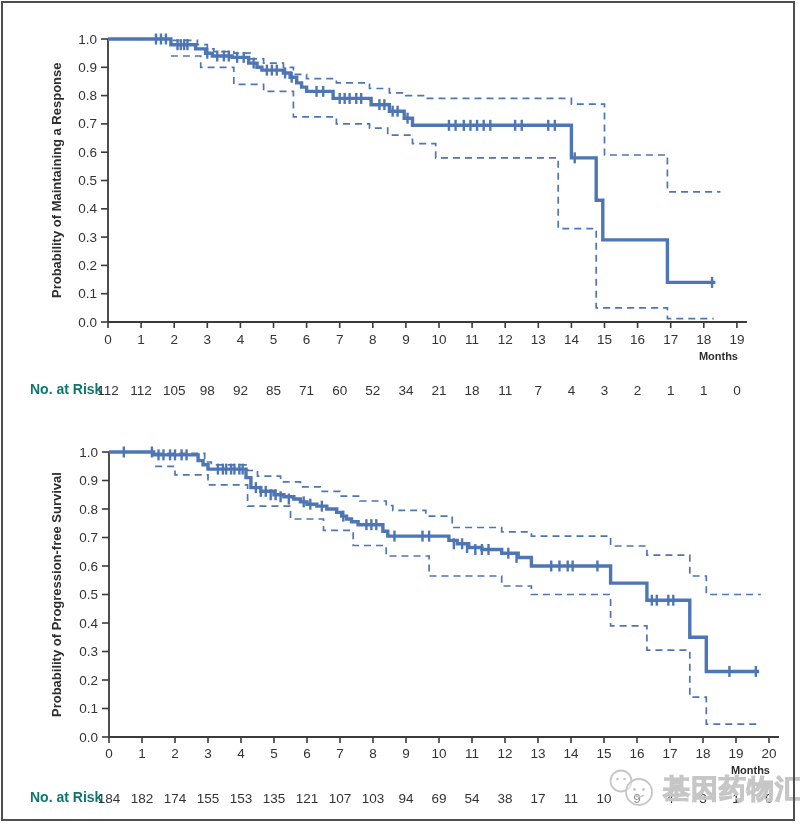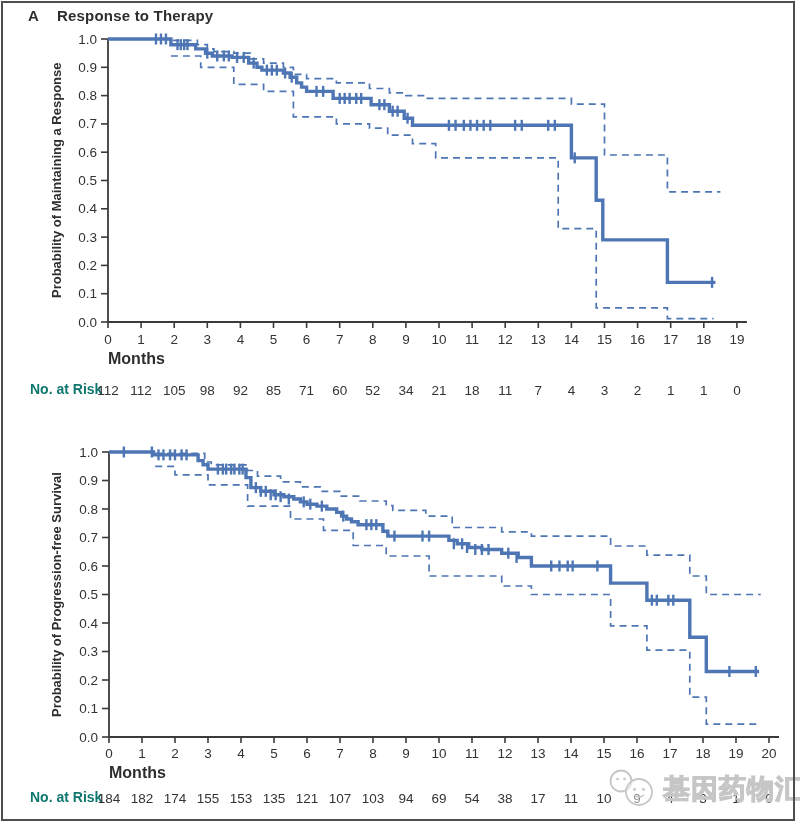--- a/index.html
+++ b/index.html
@@ -10,41 +10,38 @@
   .frame{
     position:absolute;left:1px;top:1px;width:790px;height:816px;
     border:2px solid #4e4e4e;pointer-events:none;
   }
   .panel-title{position:absolute;font-size:15px;font-weight:bold;color:#2e2e2e;white-space:nowrap;letter-spacing:.2px;}
   .panel-title .plabel{display:inline-block;width:29px;}
   .ylabel{
     position:absolute;writing-mode:vertical-rl;transform:rotate(180deg);
     text-align:center;font-weight:bold;font-size:13px;color:#2e2e2e;white-space:nowrap;
   }
-  .xlabel{position:absolute;text-align:left;font-weight:bold;font-size:16px;color:#2e2e2e;}
+  .xlabel{position:absolute;text-align:right;font-weight:bold;font-size:11px;color:#2e2e2e;}
   .risk-label{position:absolute;font-weight:bold;font-size:14px;color:#0f766e;white-space:nowrap;}
   svg{position:absolute;left:0;top:0;font-family:"Liberation Sans",sans-serif;}
   .watermark{
     position:absolute;left:606px;top:768px;display:flex;align-items:center;gap:3px;
     pointer-events:none;
   }
   .wm-text{
     font-size:27px;font-weight:bold;letter-spacing:1px;white-space:nowrap;
     color:rgba(255,255,255,0.10);
     -webkit-text-stroke:1.2px #c6c6c6;
   }
 </style>
 </head>
 <body>
 
 <div class="stage">
 
-  <div class="panel-title" style="left:28px;top:7px;">
-    <span class="plabel">A</span><span>Response to Therapy</span>
-  </div>
   <div class="ylabel" style="left:49px;top:39px;height:283px;">Probability of Maintaining a Response</div>
   <div class="xlabel" style="left:108px;top:350px;width:630px;">Months</div>
   <div class="risk-label" style="left:30px;top:381px;">No. at Risk</div>
 
   <div class="ylabel" style="left:49px;top:452px;height:285px;">Probability of Progression-free Survival</div>
   <div class="xlabel" style="left:109px;top:764px;width:661px;">Months</div>
   <div class="risk-label" style="left:30px;top:789px;">No. at Risk</div>
 
   <svg id="chart" width="800" height="828" viewBox="0 0 800 828">
       <g>

